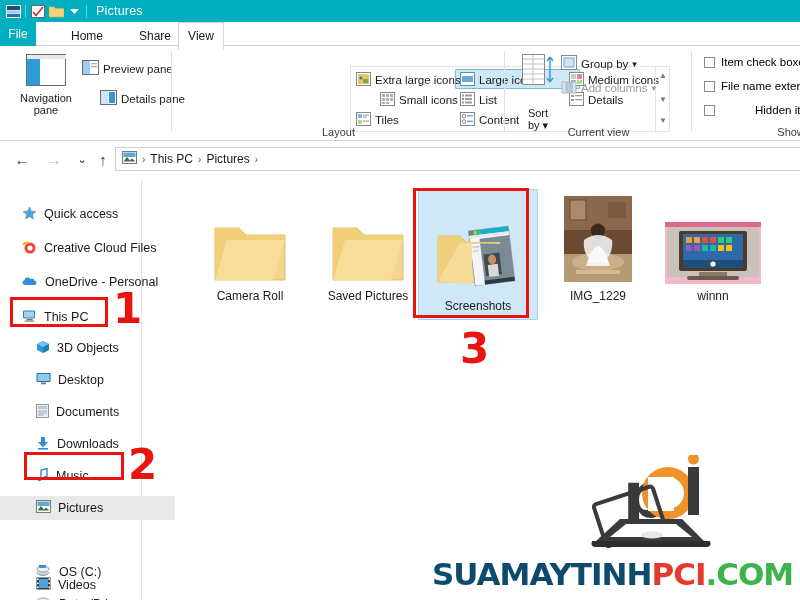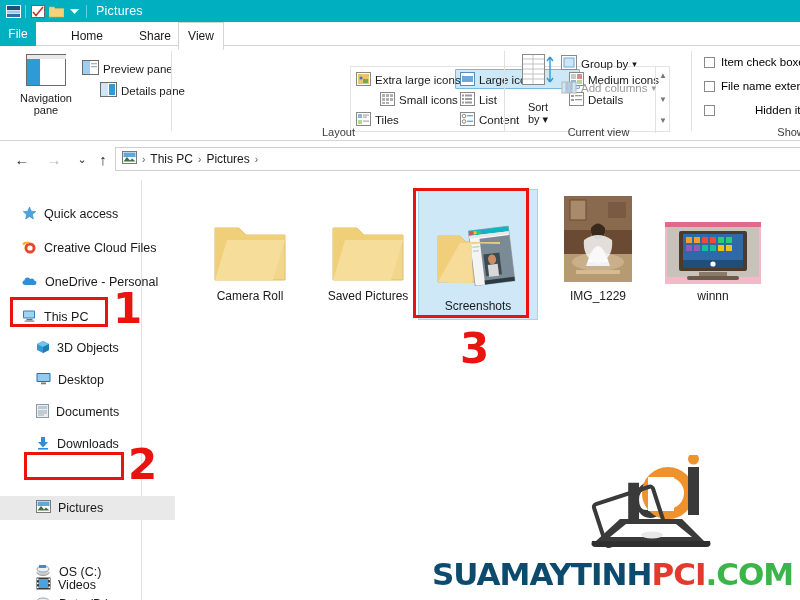--- a/index.html
+++ b/index.html
@@ -172,21 +172,21 @@
         <span class="ico">
           <svg width="17" height="15" viewBox="0 0 17 15">
               <rect x="0.5" y="0.5" width="16" height="14" fill="#fff" stroke="#6b6b6b"></rect>
               <rect x="1" y="1" width="7" height="13" fill="#9ecdf0"></rect>
               <rect x="9" y="3" width="6" height="1.3" fill="#b0b0b0"></rect>
               <rect x="9" y="6" width="6" height="1.3" fill="#b0b0b0"></rect>
             </svg>
         </span>
         <span>Preview pane</span>
       </div>
-      <div class="smallrow" style="left:82px; top:36px;padding-left:18px;">
+      <div class="smallrow" style="left:82px; top:44px;padding-left:18px;">
         <span class="ico">
           <svg width="17" height="15" viewBox="0 0 17 15">
               <rect x="0.5" y="0.5" width="16" height="14" fill="#fff" stroke="#6b6b6b"></rect>
               <rect x="1" y="1" width="7" height="13" fill="#cfe6f7"></rect>
               <rect x="9" y="2" width="6" height="11" fill="#2e9bd6"></rect>
             </svg>
         </span>
         <span>Details pane</span>
       </div>
       <div class="gdiv"></div>
@@ -308,21 +308,21 @@
                 <line x1="3" y1="5" x2="24" y2="5"></line>
                 <line x1="3" y1="10" x2="24" y2="10"></line>
                 <line x1="3" y1="15" x2="24" y2="15"></line>
                 <line x1="3" y1="20" x2="24" y2="20"></line>
                 <line x1="3" y1="25" x2="24" y2="25"></line>
               </g>
               <line x1="13" y1="1" x2="13" y2="30" stroke="#c3c3c3"></line>
               <path d="M30 3 v25 M30 3 l-3 4 M30 3 l3 4 M30 28 l-3 -4 M30 28 l3 -4" stroke="#2e9bd6" stroke-width="1.4" fill="none"></path>
             </svg>
         </span>
-        <span style="margin-top:13px">Sort</span>
+        <span style="margin-top:19px">Sort</span>
         <span><span>by</span> ▾</span>
       </div>
 
       <div class="smallrow" style="left:56px; top:9px;">
         <span class="ico">
           <svg width="16" height="15" viewBox="0 0 16 15">
               <rect x="0.5" y="0.5" width="15" height="14" fill="#fff" stroke="#8a8a8a"></rect>
               <rect x="3" y="3" width="10" height="9" fill="#cfe6f7" stroke="#6fa8d6"></rect>
             </svg>
         </span>
@@ -449,20 +449,28 @@
     </div>
 
     <div class="navitem" style="top:252px; padding-left:36px;">
       <span><svg width="14" height="14" viewBox="0 0 14 14">
             <path d="M5 1 h4 v5 h3 l-5 5.5 L2 6 h3 Z" fill="#2e8fd6"></path>
             <rect x="2" y="12" width="10" height="1.6" fill="#2e8fd6"></rect>
           </svg></span>
       <span class="nlabel">Downloads</span>
     </div>
 
+    <div class="navitem" style="top:284px; padding-left:36px;">
+      <span><svg width="13" height="14" viewBox="0 0 13 14">
+            <path d="M5 11 V2 l6 -1.3 V9.5" stroke="#2e8fd6" stroke-width="1.4" fill="none"></path>
+            <circle cx="3.4" cy="11.2" r="2.1" fill="#2e8fd6"></circle>
+            <circle cx="9.6" cy="9.8" r="2.1" fill="#2e8fd6"></circle>
+          </svg></span>
+      <span class="nlabel">Music</span>
+    </div>
 
     <div class="navitem sel" style="top:316px; padding-left:36px;">
       <span><svg width="15" height="13" viewBox="0 0 15 13">
             <rect x="0.5" y="0.5" width="14" height="12" fill="#fff" stroke="#7a7a7a"></rect>
             <rect x="1.5" y="1.5" width="12" height="4.5" fill="#5fa8d8"></rect>
             <path d="M1.5 10.5 L5 6 L8 9.5 L10 7.5 L13.5 10.5 Z" fill="#3f6f3f"></path>
           </svg></span>
       <span class="nlabel">Pictures</span>
     </div>
 

